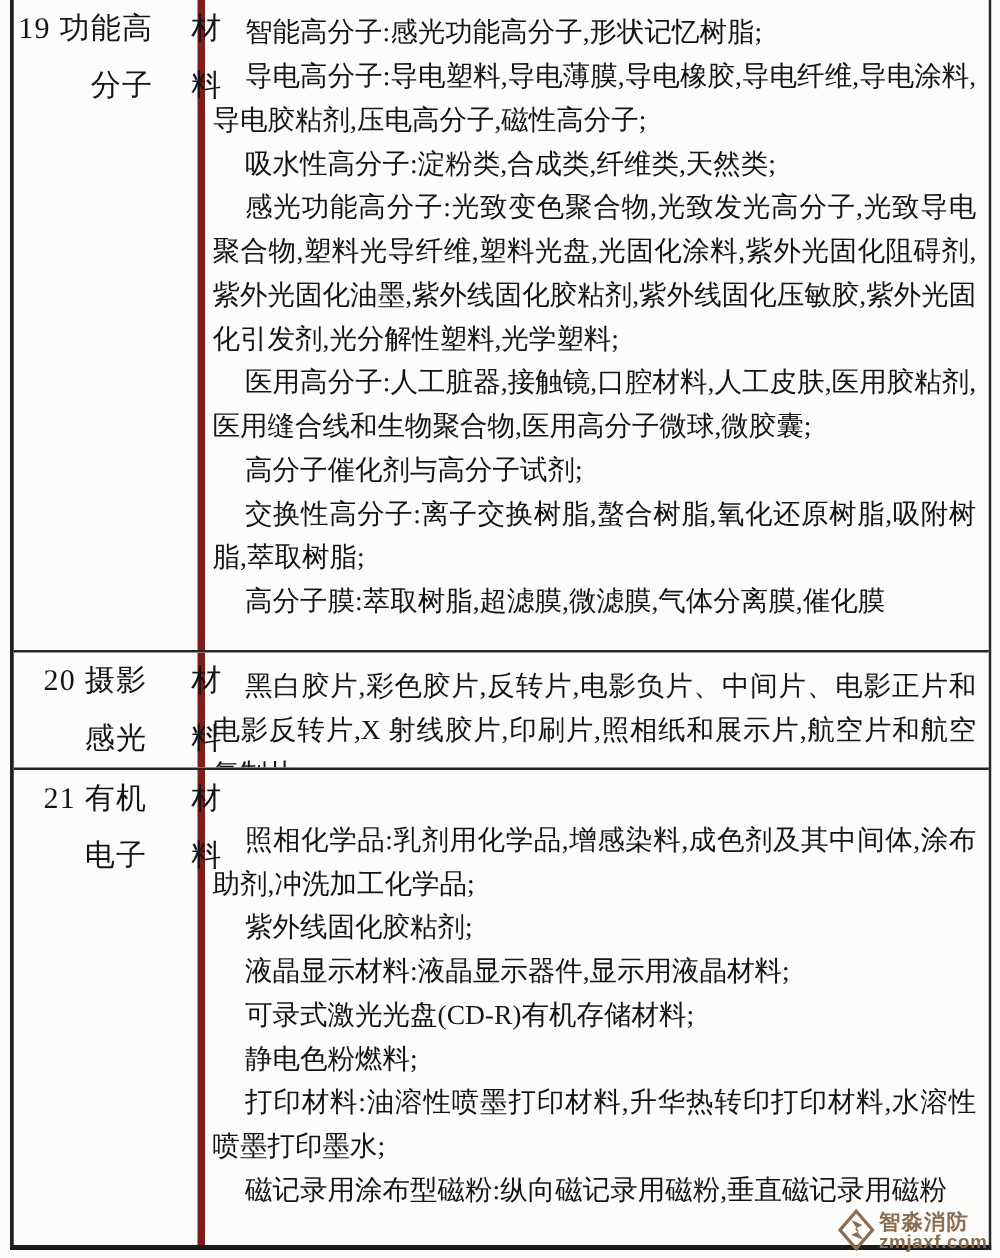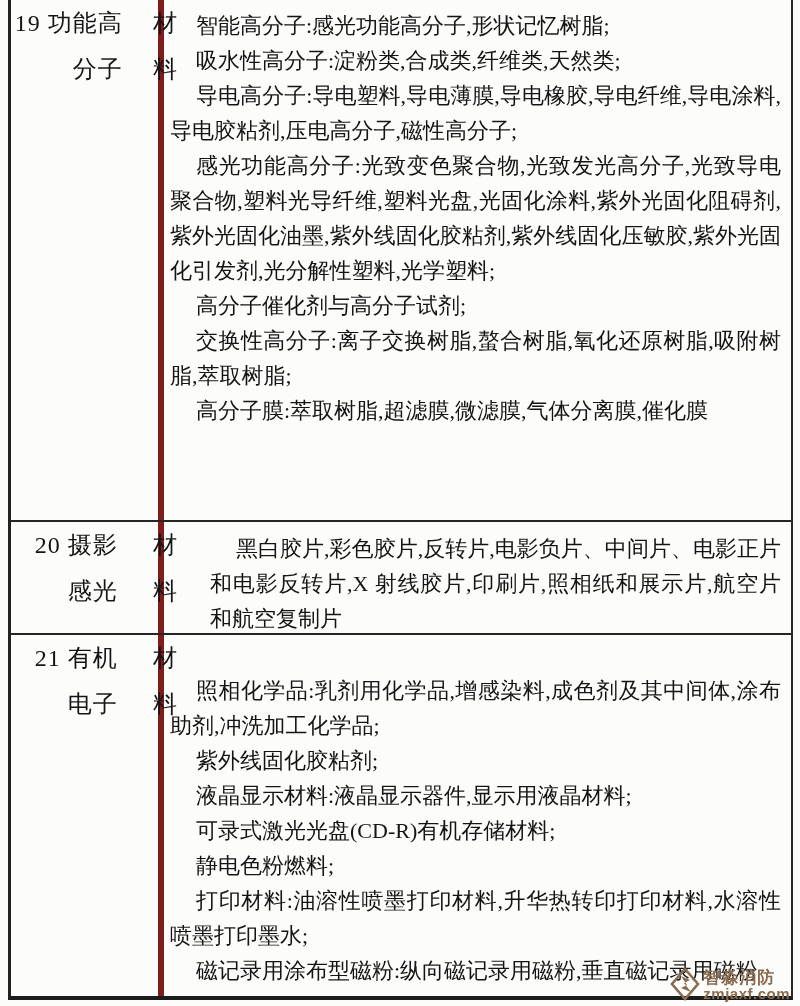--- a/index.html
+++ b/index.html
@@ -13,21 +13,21 @@
     position:absolute;left:8px;top:0;width:785px;height:1000px;
     box-sizing:border-box;
     border-left:3px solid #222;
     border-right:2px solid #2a2a2a;
     border-bottom:4px solid #1c1c1c;
     display:flex;flex-direction:column;
   }
   .trow{display:flex;width:100%;box-sizing:border-box;overflow:hidden;}
   .trow + .trow{border-top:2px solid #262626;}
   .r19{height:520px;flex:0 0 auto;}
-  .r20{height:113px;flex:0 0 auto;gap:40px;}
+  .r20{height:94px;flex:0 0 auto;}
   .r21{flex:1;}
   .cat-cell{
     flex:0 0 153px;box-sizing:border-box;
     border-right:6px solid #7f1d1d;
     display:flex;flex-direction:row;justify-content:center;
     font-size:24px;line-height:46px;text-align:right;
     letter-spacing:1px;
   }
   .cat-line2{transform:translateX(20px);}
   .content-cell{
@@ -63,23 +63,24 @@
 
   <div class="scan-table">
 
     <section class="trow r19">
       <div class="cat-cell">
         <div class="cat-line1">19 功能高分子</div>
         <div class="cat-line2">材料</div>
       </div>
       <div class="content-cell">
         <p>智能高分子:感光功能高分子,形状记忆树脂;</p>
+        <p>导电高分子:导电塑料,导电薄膜,导电橡胶,导电纤维,导电涂料,导电胶粘剂,压电高分子,磁性高分子;</p>
         <p>吸水性高分子:淀粉类,合成类,纤维类,天然类;</p>
-        <p>导电高分子:导电塑料,导电薄膜,导电橡胶,导电纤维,导电涂料,导电胶粘剂,压电高分子,磁性高分子;</p>
         <p>感光功能高分子:光致变色聚合物,光致发光高分子,光致导电聚合物,塑料光导纤维,塑料光盘,光固化涂料,紫外光固化阻碍剂,紫外光固化油墨,紫外线固化胶粘剂,紫外线固化压敏胶,紫外光固化引发剂,光分解性塑料,光学塑料;</p>
+        <p>医用高分子:人工脏器,接触镜,口腔材料,人工皮肤,医用胶粘剂,医用缝合线和生物聚合物,医用高分子微球,微胶囊;</p>
         <p>高分子催化剂与高分子试剂;</p>
         <p>交换性高分子:离子交换树脂,螯合树脂,氧化还原树脂,吸附树脂,萃取树脂;</p>
         <p>高分子膜:萃取树脂,超滤膜,微滤膜,气体分离膜,催化膜</p>
       </div>
     </section>
 
     <section class="trow r20">
       <div class="cat-cell">
         <div class="cat-line1">20 摄影感光</div>
         <div class="cat-line2">材料</div>

